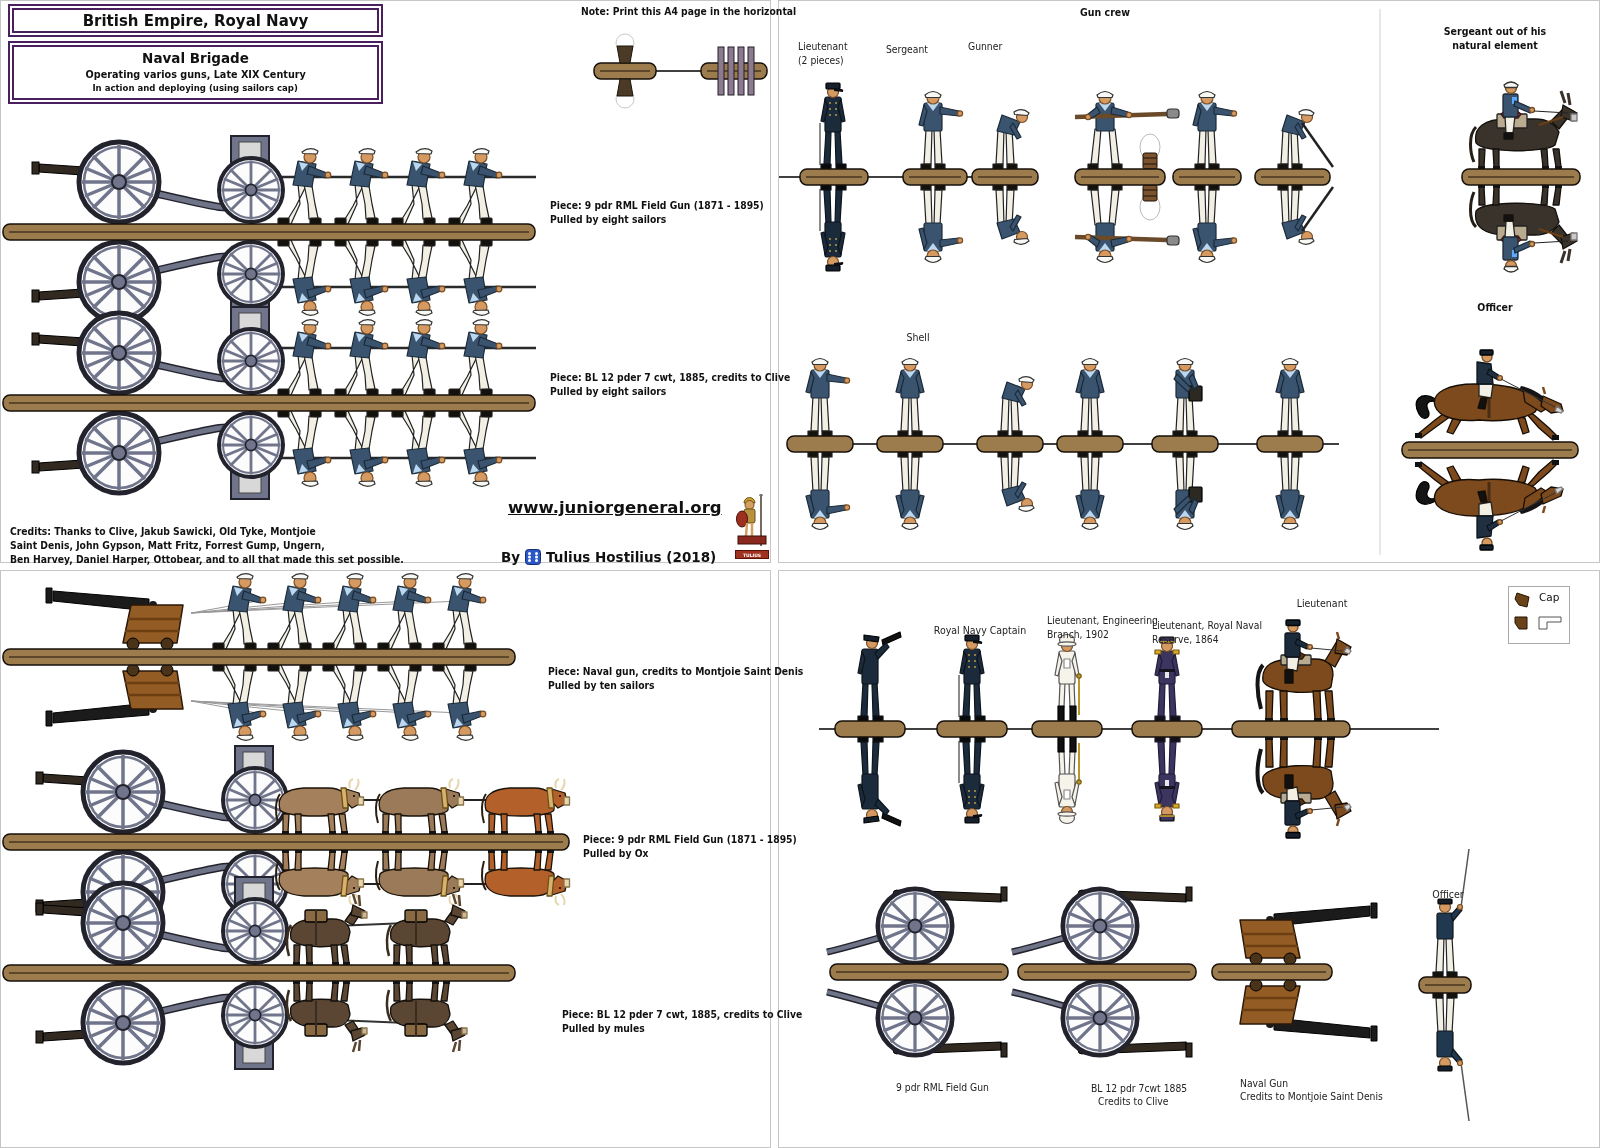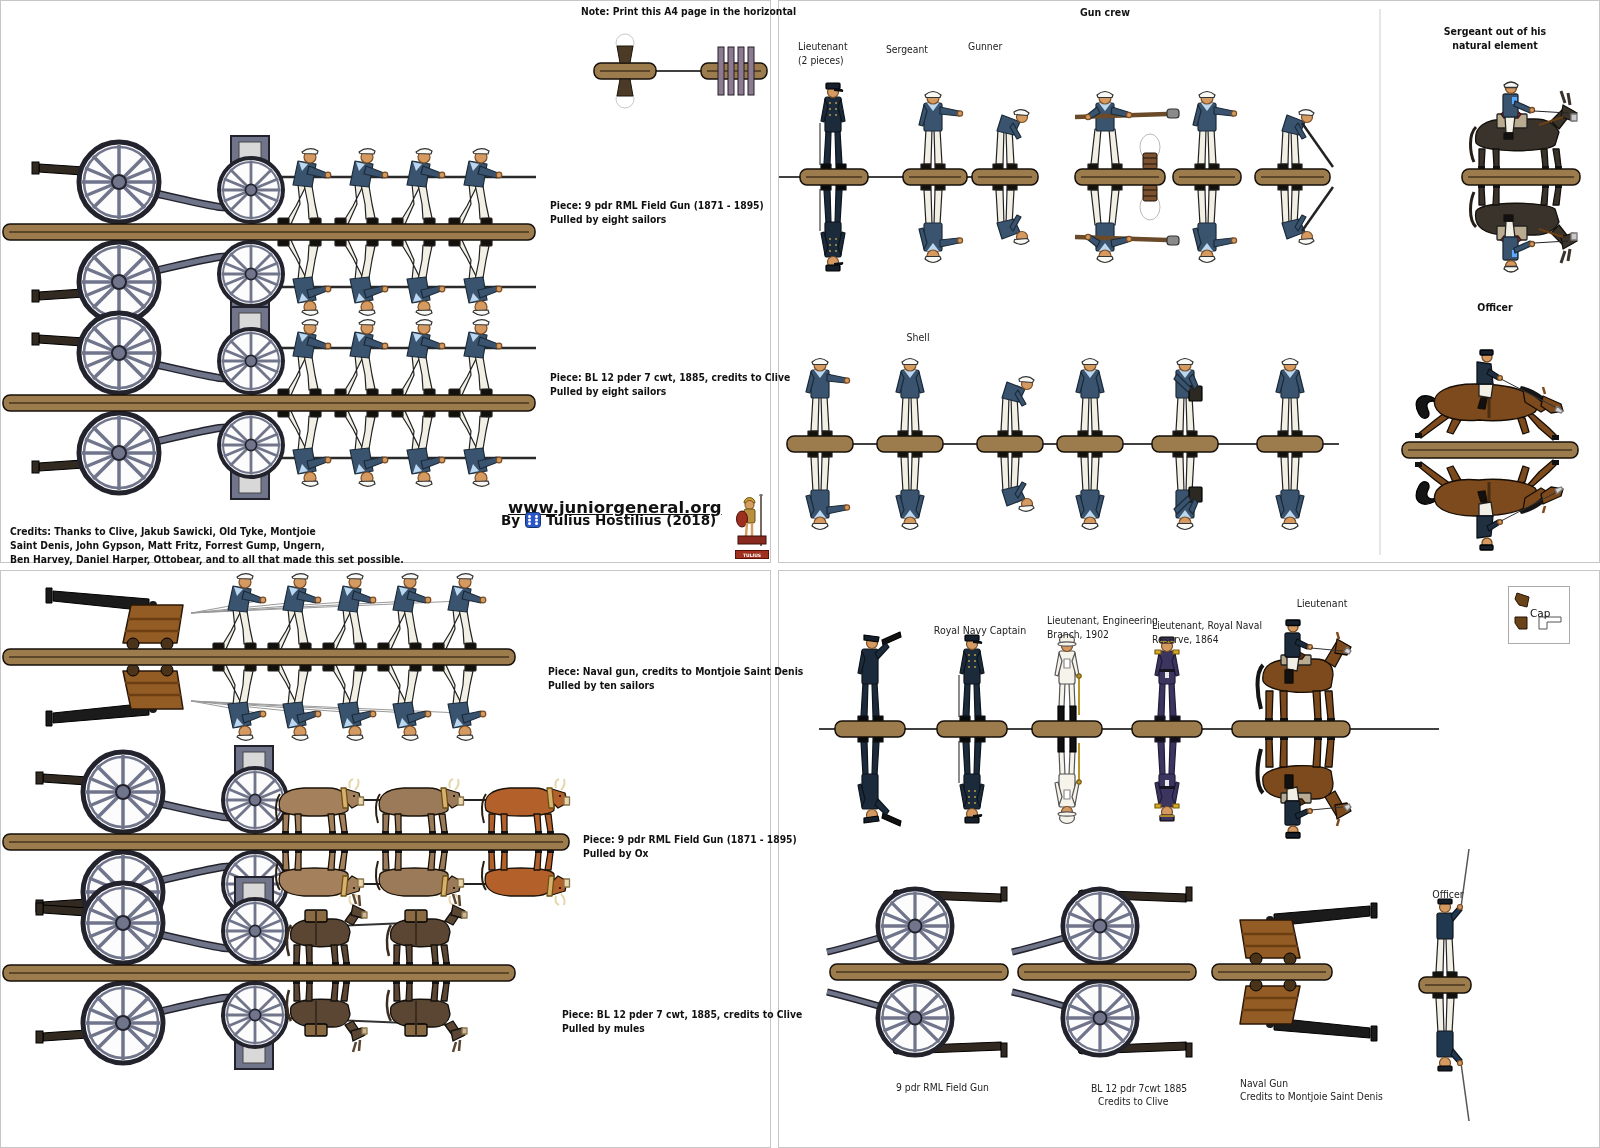--- a/index.html
+++ b/index.html
@@ -17,25 +17,25 @@
        transform:scaleX(.88);transform-origin:0 0;color:#222;}
   .ctr{transform:scaleX(.9);transform-origin:50% 0;text-align:center;}
   .dbox{position:absolute;border:2px solid #4a1f5e;background:#fff;padding:2px;box-sizing:border-box;}
   .dbox-inner{border:2px solid #4a1f5e;width:100%;height:100%;box-sizing:border-box;
       display:flex;flex-direction:column;align-items:center;justify-content:center;}
   .t-main{font:bold 15px "DejaVu Sans",sans-serif;}
   .t-sub1{font:bold 13.5px "DejaVu Sans",sans-serif;line-height:17px;}
   .t-sub2{font:bold 10.5px "DejaVu Sans",sans-serif;line-height:15px;transform:scaleX(.92);}
   .t-sub3{font:bold 9px "DejaVu Sans",sans-serif;line-height:13px;transform:scaleX(.95);}
   .site{position:absolute;left:508px;top:498px;font:bold 16.5px "DejaVu Sans",sans-serif;text-decoration:underline;}
-  .byline{position:absolute;left:501px;top:512px;display:flex;align-items:center;gap:5px;
+  .byline{position:absolute;left:501px;top:549px;display:flex;align-items:center;gap:5px;
           font:bold 13.5px "DejaVu Sans",sans-serif;}
   #legend-box{position:absolute;left:1508px;top:586px;width:60px;height:56px;
           border:1px solid #aaa;background:#fff;}
-  #legend-box .cap-lbl{position:absolute;left:21px;top:4px;font:10.5px "DejaVu Sans",sans-serif;margin-top:16px;}
+  #legend-box .cap-lbl{position:absolute;left:30px;top:4px;font:10.5px "DejaVu Sans",sans-serif;}
   #logo{position:absolute;left:735px;top:494px;width:34px;height:68px;}
   #logo .banner{position:absolute;left:0;top:56px;width:34px;height:9px;background:#a03020;
       color:#fff;font:bold 4.5px "DejaVu Sans",sans-serif;text-align:center;line-height:9px;
       overflow:hidden;border:1px solid #5a1208;box-sizing:border-box;}
 </style>
 </head>
 <body>
 
 <div id="root">
 
@@ -604,20 +604,32 @@
         <g id="s-so">
             <use href="#f-officer-sword" transform="translate(666,406)"></use>
           </g>
         <use href="#s-so" transform="translate(0,828) scale(1,-1)"></use>
         <rect x="640" y="406" width="52" height="16" rx="7" fill="#9c7b4c" stroke="#16100a" stroke-width="1.5"></rect>
         <line x1="646" y1="414" x2="686" y2="414" stroke="#1c1408"></line>
       </g>
     </svg>
   </div>
 
+  <div class="dbox" id="t1" style="left:8px;top:4px;width:375px;height:33px;">
+    <div class="dbox-inner">
+        <div class="t-main">British Empire, Royal Navy</div>
+      </div>
+  </div>
+  <div class="dbox" id="t2" style="left:8px;top:41px;width:375px;height:63px;">
+    <div class="dbox-inner">
+      <div class="t-sub1">Naval Brigade</div>
+      <div class="t-sub2">Operating varios guns, Late XIX Century</div>
+      <div class="t-sub3">In action and deploying (using sailors cap)</div>
+    </div>
+  </div>
 
   <div class="lbl" style="left:581px;top:5px;">Note: Print this A4 page in the horizontal</div>
   <div class="lbl" style="left:550px;top:199px;">Piece: 9 pdr RML Field Gun (1871 - 1895)</div>
   <div class="lbl" style="left:550px;top:213px;">Pulled by eight sailors</div>
   <div class="lbl" style="left:550px;top:371px;">Piece: BL 12 pder 7 cwt, 1885, credits to Clive</div>
   <div class="lbl" style="left:550px;top:385px;">Pulled by eight sailors</div>
   <div class="lbl" style="left:10px;top:525px;">Credits: Thanks to Clive, Jakub Sawicki, Old Tyke, Montjoie</div>
   <div class="lbl" style="left:10px;top:539px;">Saint Denis, John Gypson, Matt Fritz, Forrest Gump, Ungern,</div>
   <div class="lbl" style="left:10px;top:553px;">Ben Harvey, Daniel Harper, Ottobear, and to all that made this set possible.</div>
   <div class="site">www.juniorgeneral.org</div>

